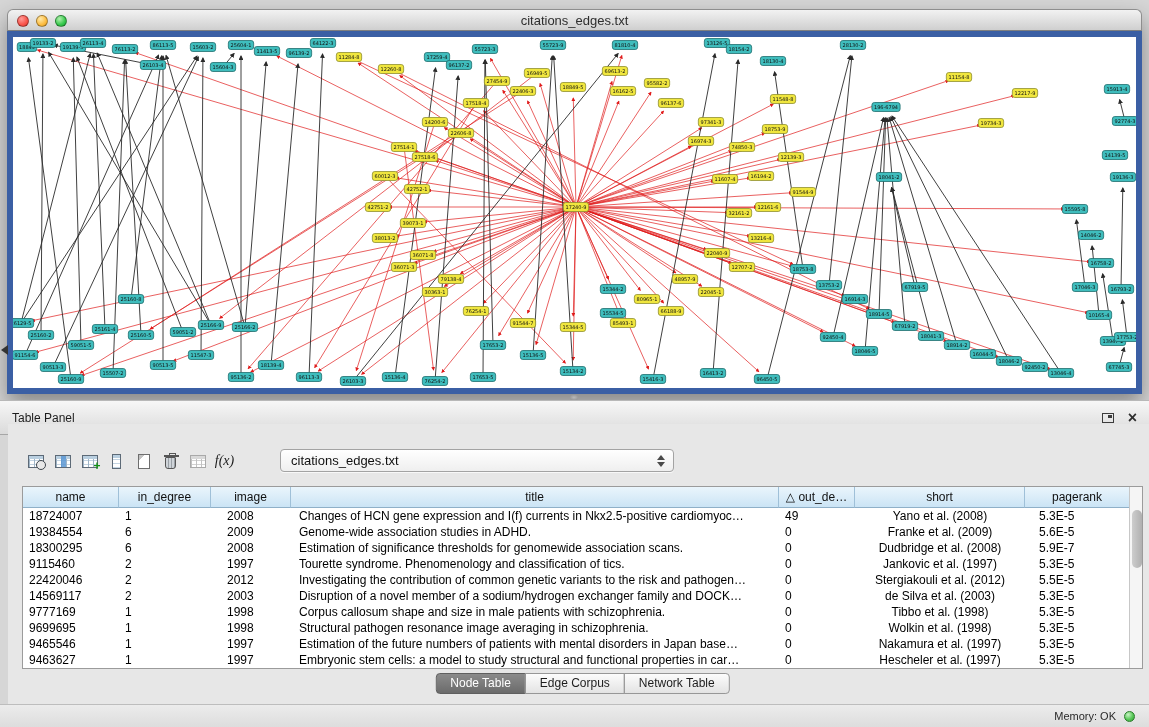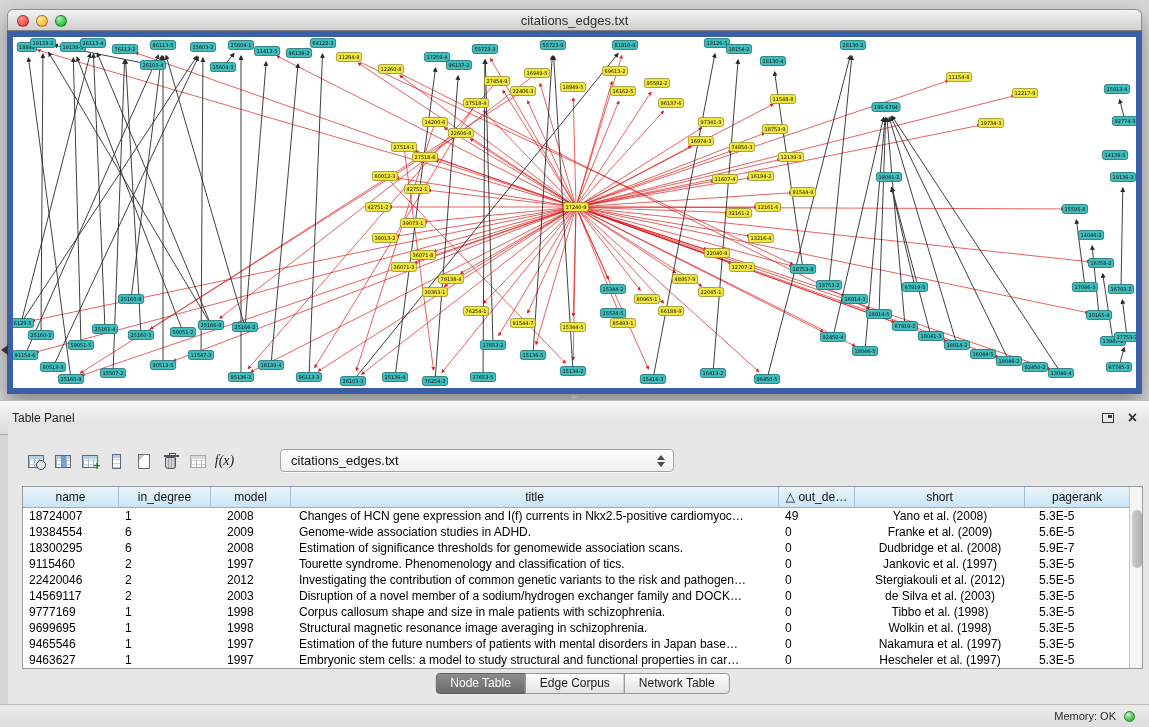--- a/index.html
+++ b/index.html
@@ -855,21 +855,21 @@
     <div class="combo">
       <span class="combo-text">citations_edges.txt</span>
       <span class="combo-arrows"></span>
     </div>
 
     <div class="dtable">
       <div class="dtable-main">
         <div class="thead">
             <div class="hc">name</div>
             <div class="hc">in_degree</div>
-            <div class="hc">model</div>
+            <div class="hc">image</div>
             <div class="hc">title</div>
             <div class="hc">△ out_de…</div>
             <div class="hc">short</div>
             <div class="hc">pagerank</div>
           </div>
         <div class="tbody">
             <div class="trow">
               <div class="tc c1">18724007</div>
               <div class="tc c2">1</div>
               <div class="tc c3">2008</div>
@@ -929,21 +929,21 @@
               <div class="tc c3">1998</div>
               <div class="tc c4">Corpus callosum shape and size in male patients with schizophrenia.</div>
               <div class="tc c5">0</div>
               <div class="tc c6">Tibbo et al. (1998)</div>
               <div class="tc c7">5.3E-5</div>
             </div>
             <div class="trow">
               <div class="tc c1">9699695</div>
               <div class="tc c2">1</div>
               <div class="tc c3">1998</div>
-              <div class="tc c4">Structural magnetic resonance image averaging in schizophrenia.</div>
+              <div class="tc c4">Structural pathogen resonance image averaging in schizophrenia.</div>
               <div class="tc c5">0</div>
               <div class="tc c6">Wolkin et al. (1998)</div>
               <div class="tc c7">5.3E-5</div>
             </div>
             <div class="trow">
               <div class="tc c1">9465546</div>
               <div class="tc c2">1</div>
               <div class="tc c3">1997</div>
               <div class="tc c4">Estimation of the future numbers of patients with mental disorders in Japan base…</div>
               <div class="tc c5">0</div>

